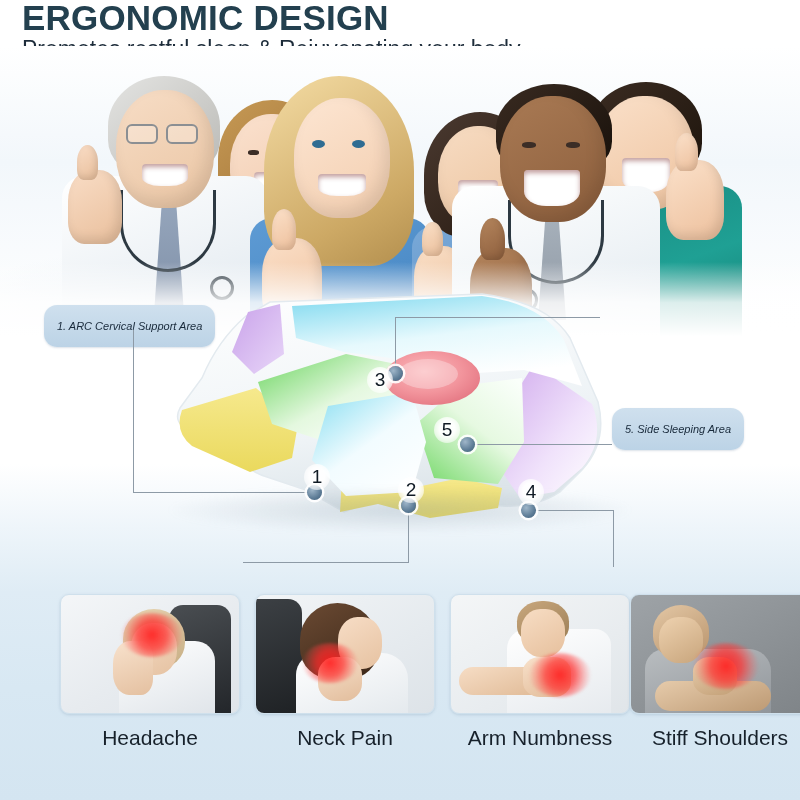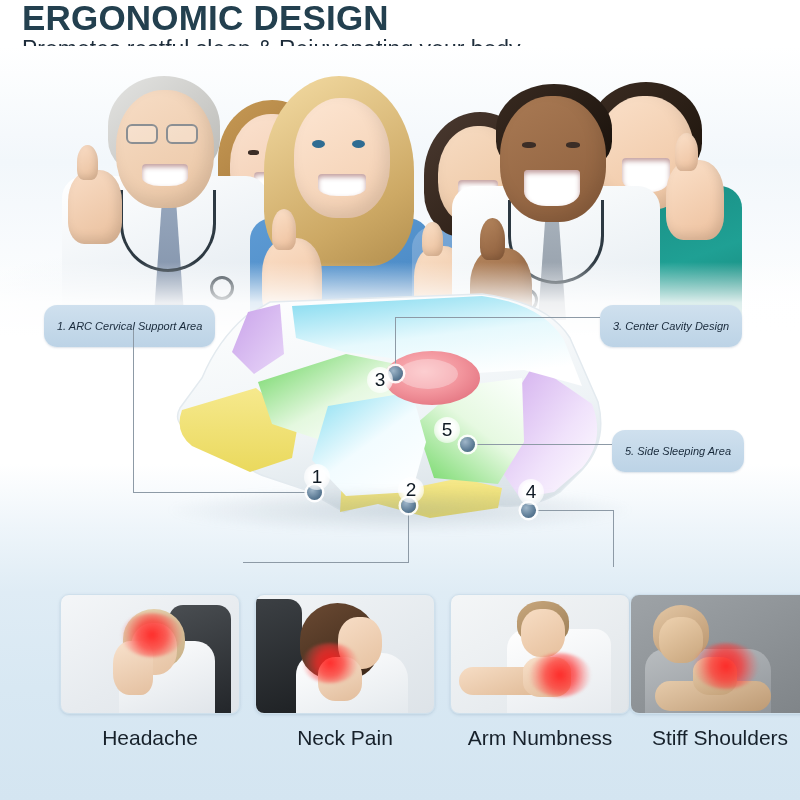--- a/index.html
+++ b/index.html
@@ -279,32 +279,31 @@
   <div class="lead v" style="left:133px; top:330px; height:163px;"></div>
   <div class="lead h" style="left:133px; top:492px; width:181px;"></div>
   <div class="dot" style="left:307px; top:485px;"></div>
   <div class="num" style="left:304px; top:464px;">1</div>
 
   <div class="lead h" style="left:243px; top:562px; width:166px;"></div>
   <div class="lead v" style="left:408px; top:505px; height:58px;"></div>
   <div class="dot" style="left:401px; top:498px;"></div>
   <div class="num" style="left:398px; top:477px;">2</div>
 
-  <div class="pill" style="left:600px; top:305px;">3. Center Cavity Design</div>
   <div class="lead h" style="left:395px; top:317px; width:205px;"></div>
   <div class="lead v" style="left:395px; top:317px; height:52px;"></div>
   <div class="dot" style="left:388px; top:366px;"></div>
   <div class="num" style="left:367px; top:367px;">3</div>
 
   <div class="lead h" style="left:528px; top:510px; width:86px;"></div>
   <div class="lead v" style="left:613px; top:510px; height:57px;"></div>
   <div class="dot" style="left:521px; top:503px;"></div>
   <div class="num" style="left:518px; top:479px;">4</div>
 
-  <div class="pill" style="left:612px; top:430px;">5. Side Sleeping Area</div>
+  <div class="pill" style="left:612px; top:408px;">5. Side Sleeping Area</div>
   <div class="lead h" style="left:473px; top:444px; width:139px;"></div>
   <div class="dot" style="left:460px; top:437px;"></div>
   <div class="num" style="left:434px; top:417px;">5</div>
 
   <div class="tiles">
 
     <div class="tile" style="left:25px;">
       <div class="tile-img" style="background:linear-gradient(150deg,#f4f6f8 0%,#e7ebef 55%,#dfe4e9 100%);">
         <div style="position:absolute;right:8px;top:10px;width:62px;height:108px;border-radius:14px 14px 0 0;background:linear-gradient(160deg,#4a4e52,#23262a);"></div>
         <div style="position:absolute;left:58px;top:46px;width:96px;height:76px;border-radius:16px 20px 0 0;background:linear-gradient(160deg,#ffffff,#dfe4e9);"></div>

